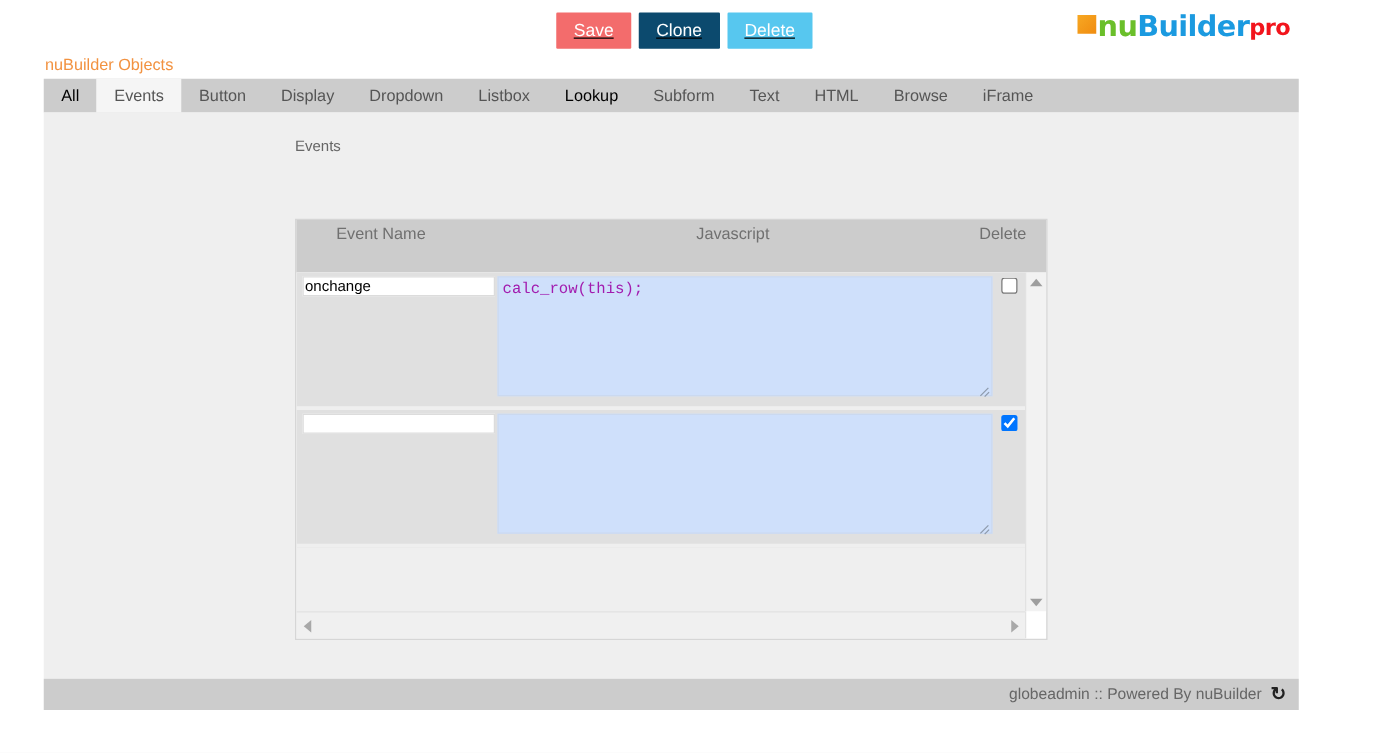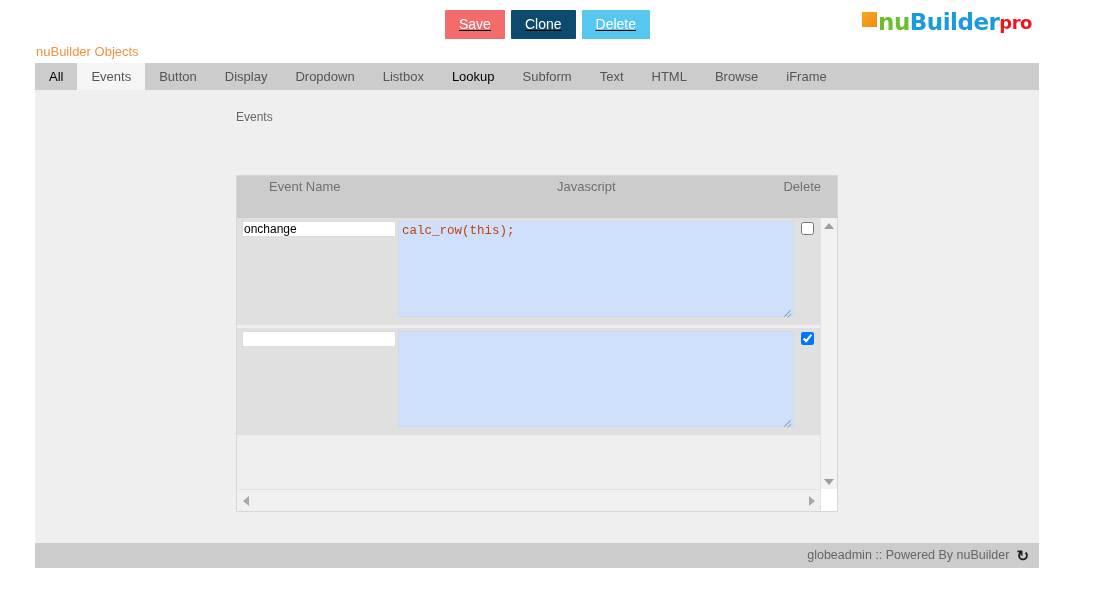--- a/index.html
+++ b/index.html
@@ -205,21 +205,21 @@
     left: 161px;
     top: 3px;
     width: 396px;
     height: 96px;
     background: #cfe0fb;
     border: 1px solid #cbd9ef;
     box-sizing: border-box;
     font-family: "Liberation Mono", monospace;
     font-size: 12.5px;
     line-height: 15px;
-    color: #c2410c;
+    color: #a21caf;
     padding: 2px 3px;
     resize: none;
     overflow: hidden;
     outline: none;
   }
   .resizer {
     position: absolute;
     width: 12px;
     height: 12px;
     pointer-events: none;

